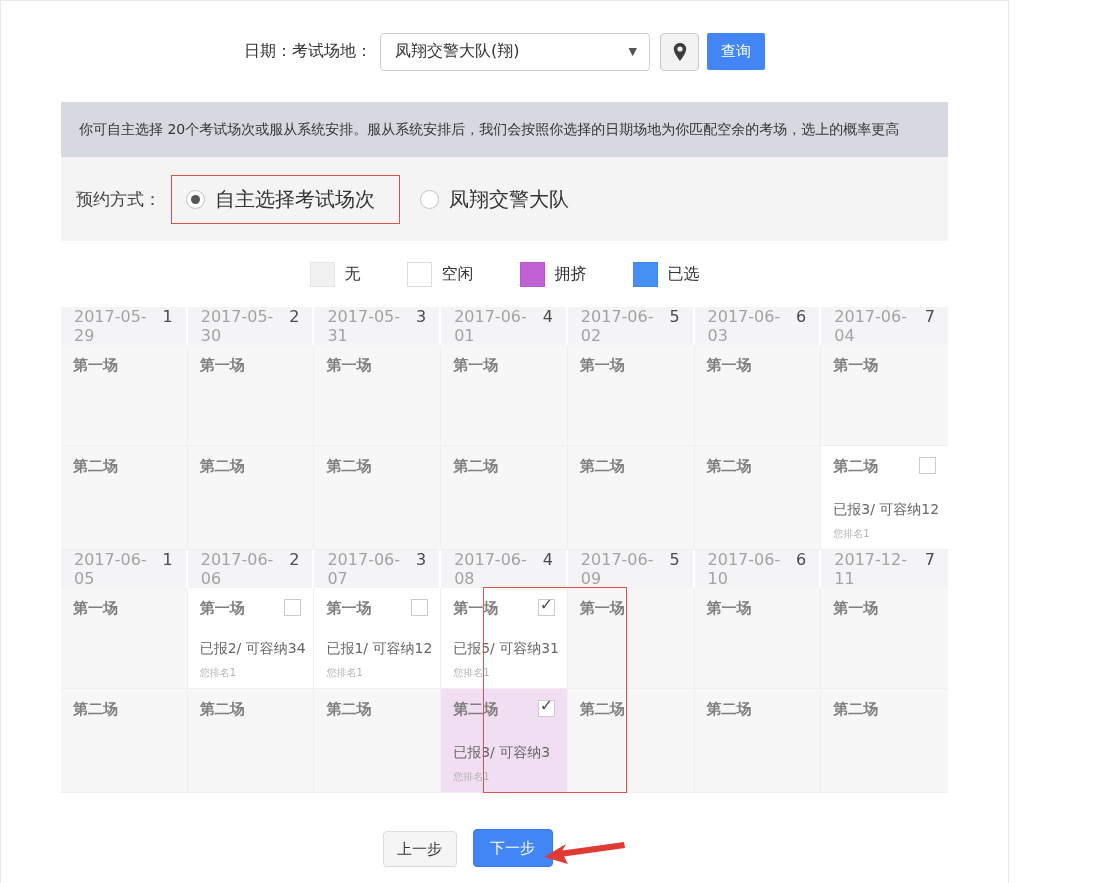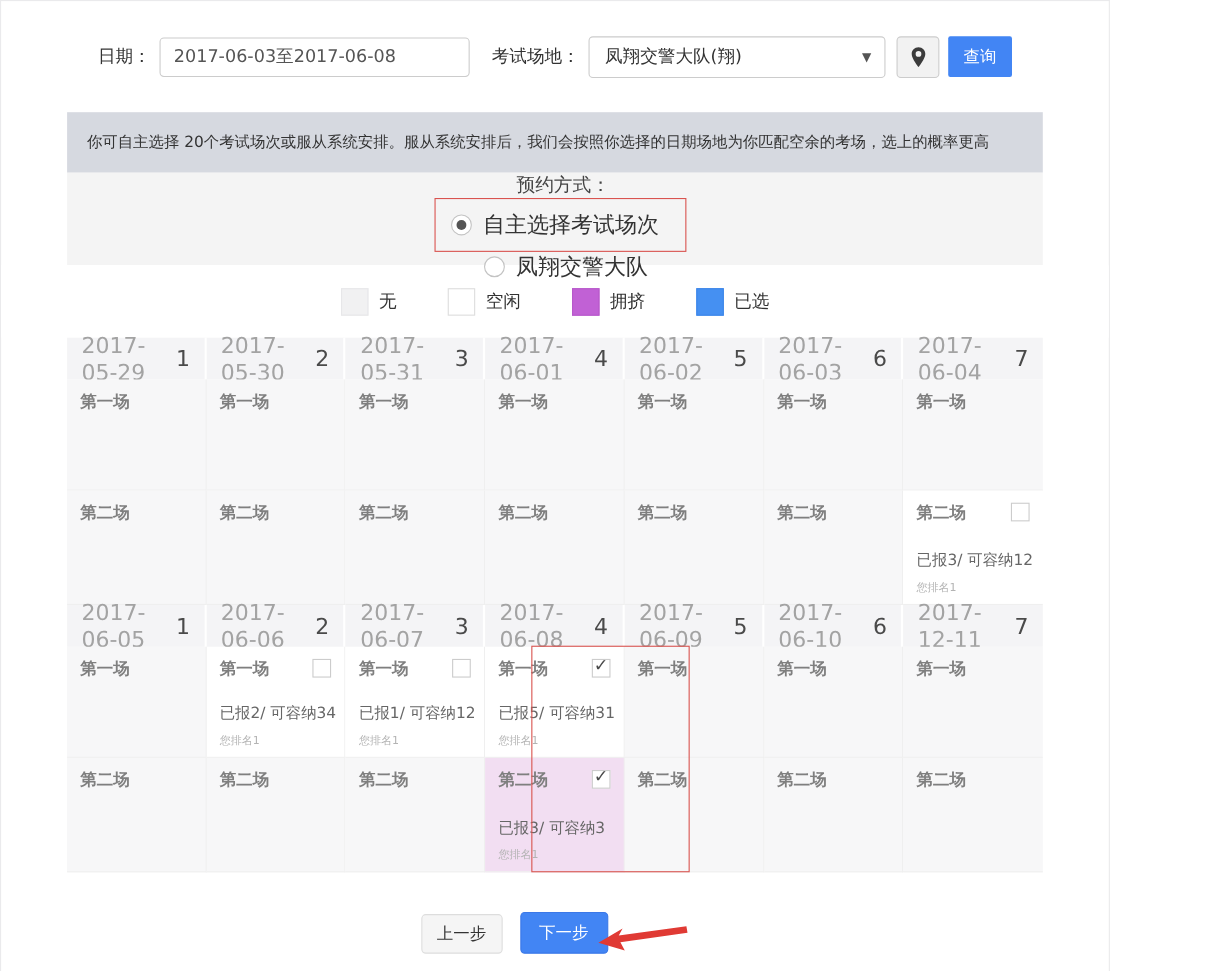--- a/index.html
+++ b/index.html
@@ -19,42 +19,42 @@
   .pin-btn{width:39px;height:38px;margin-left:10px;border:1px solid #ccc;border-radius:4px;
            background:#f2f2f2;display:flex;align-items:center;justify-content:center;cursor:pointer;padding:0;}
   .query-btn{margin-left:8px;width:58px;height:37px;border:none;border-radius:2px;
              color:#fff;font-size:15px;cursor:pointer;font-family:inherit;}
 
   
   .notice{margin:0 60px;height:55px;background:#d6d9e0;display:flex;align-items:center;
           padding-left:18px;box-sizing:border-box;font-size:14px;color:#333;}
 
   
-  .booking{margin:0 60px;height:84px;background:#f4f4f4;display:flex;align-items:center;font-size:17px;color:#444;flex-direction:column;}
+  .booking{margin:0 60px;height:84px;background:#f4f4f4;display:flex;align-items:center;font-size:17px;color:#444;}
   .booking-label{margin-left:15px;}
   .option-box{display:flex;align-items:center;border:1px solid #d9534f;padding:10px 24px 10px 14px;margin-left:10px;background:transparent;}
   .option{display:flex;align-items:center;}
   .option.second{margin-left:20px;}
   .radio{width:17px;height:17px;border-radius:50%;border:1px solid #c3c3c3;background:#fff;
          display:inline-flex;align-items:center;justify-content:center;flex:none;cursor:pointer;}
   .radio.checked::after{content:"";width:9px;height:9px;border-radius:50%;background:#555;}
   .option-label{font-size:20px;color:#333;margin-left:10px;white-space:nowrap;}
 
   
   .legend{height:66px;display:flex;align-items:center;justify-content:center;background:#fff;}
   .legend-item{display:flex;align-items:center;margin:0 23px;}
   .legend-swatch{width:25px;height:25px;margin-right:10px;box-sizing:border-box;display:inline-block;}
   .legend-label{font-size:16px;color:#333;}
 
   
   .calendar{margin:0 60px;}
   .week{position:relative;}
   .cal-row{display:grid;grid-template-columns:repeat(7,1fr);}
-  .hcell{height:38px;background:#f4f4f6;display:flex;align-items:center;justify-content:space-between;
-         padding:0 13px;box-sizing:border-box;border-right:2px solid #fff;font-size:20px;}
+  .hcell{height:38px;background:#f4f4f6;display:flex;align-items:flex-start;justify-content:space-between;
+         padding:0 13px;box-sizing:border-box;border-right:2px solid #fff;font-size:16px;}
   .hcell:last-child{border-right:none;}
   .hdate{color:#a3a3a3;}
   .hnum{color:#4a4a4a;}
   .cell{position:relative;height:101px;box-sizing:border-box;border-right:1px solid #efefef;
         border-bottom:1px solid #efefef;padding:11px 12px;background:#fff;font-size:15px;}
   .row2 .cell{height:104px;}
   .cell:last-child{border-right:none;}
   .cell.none{background:#f7f7f8;}
   .cell.crowded{background:#f2def2;}
   .cell .name{color:#7f7f7f;font-weight:bold;}
@@ -74,21 +74,20 @@
             color:#fff;font-size:15px;margin-left:16px;cursor:pointer;font-family:inherit;}
   .arrow-svg{margin-left:-10px;margin-top:10px;flex:none;}
 </style>
 </head>
 <body>
 
 <div class="page">
 
   <div class="searchbar">
     <span class="field-label">日期：</span>
-    <input class="date-input" value="2017-06-03至2017-06-08" style="">
     <span class="field-label">考试场地：</span>
     <div class="select-box">
       <span>凤翔交警大队(翔)</span>
       <span class="caret">▼</span>
     </div>
     <button class="pin-btn">
       <svg width="16" height="20" viewBox="0 0 16 20">
         <path d="M8 1 C4.4 1 1.8 3.7 1.8 7.1 C1.8 11.4 8 19 8 19 C8 19 14.2 11.4 14.2 7.1 C14.2 3.7 11.6 1 8 1 Z M8 9.6 A2.6 2.6 0 1 1 8 4.4 A2.6 2.6 0 0 1 8 9.6 Z" fill="#3c3c3c"></path>
       </svg>
     </button>

